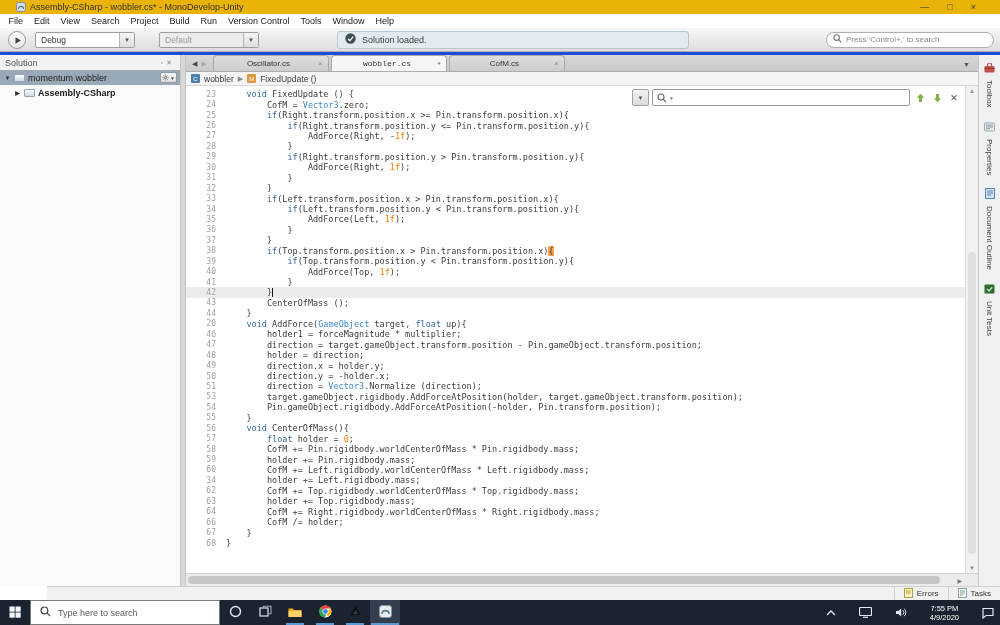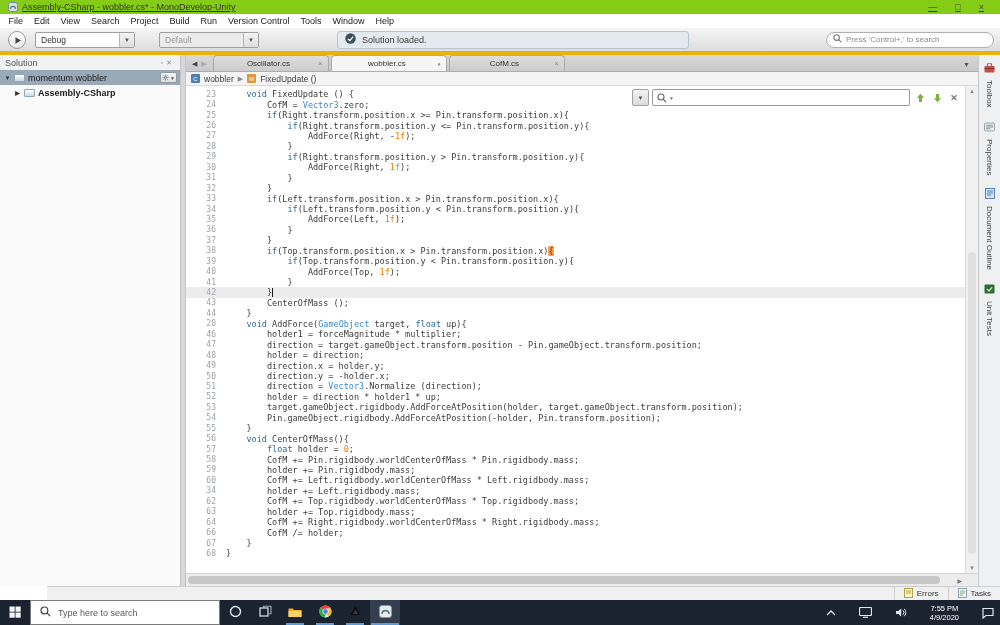--- a/index.html
+++ b/index.html
@@ -1,21 +1,21 @@
 <!DOCTYPE html>
 <html style="--kw: #34679a; --ty: #3d89c9; --num: #f57d00; --txt: #3c3c3c; --lnc: #9da2a8; --accent: #5b9bd5;"><head>
 <meta charset="utf-8">
 <style>
   * { margin:0; padding:0; box-sizing:border-box; }
   html,body { width:1000px; height:625px; overflow:hidden; }
   body { font-family:"Liberation Sans", sans-serif; background:#fff; }
   .screen { position:relative; width:1000px; height:625px; display:flex; flex-direction:column; }
 
   
-  .titlebar { height:14px; background:#84cc16; display:flex; align-items:center; padding:0 8px; font-size:9px; color:#333; flex:0 0 auto;text-decoration:underline; }
+  .titlebar { height:14px; background:#eab308; display:flex; align-items:center; padding:0 16px; font-size:9px; color:#333; flex:0 0 auto; }
   .titlebar .app-icon { margin-right:4px; display:flex; }
   .win-controls { margin-left:auto; display:flex; align-items:center; gap:18px; padding-right:8px; color:#444; font-size:9px; }
   .win-controls span { cursor:default; }
 
   
   .menubar { height:14px; background:#fff; display:flex; align-items:center; font-size:9px; color:#222; padding-left:3px; flex:0 0 auto; }
   .menu-item { padding:0 5.5px; }
 
   
   .toolbar { height:24px; background:linear-gradient(#f6f6f6,#dddddd); border-bottom:1px solid #aeaeae; display:flex; align-items:center; flex:0 0 auto; }
@@ -23,21 +23,21 @@
   .tb-select { height:16px; background:#fff; border:1px solid #9f9f9f; border-radius:2px; display:flex; align-items:center; font-size:8.5px; color:#333; }
   .tb-select .val { flex:1; padding-left:5px; }
   .tb-select .dd { width:15px; height:100%; border-left:1px solid #b5b5b5; background:linear-gradient(#f4f4f4,#dfdfdf); display:flex; align-items:center; justify-content:center; font-size:6px; color:#555; }
   .tb-select.debug { width:100px; margin-left:9px; }
   .tb-select.disabled { width:100px; margin-left:24px; background:#ececec; color:#9a9a9a; }
   .tb-select.disabled .val { color:#9a9a9a; }
   .status-pill { width:352px; height:18px; margin-left:78px; background:#e3ebf0; border:1px solid #b9c6ce; border-radius:3px; display:flex; align-items:center; gap:6px; padding-left:7px; font-size:9px; color:#3c3c3c; }
   .search-pill { width:168px; height:16px; margin-left:auto; margin-right:6px; background:#fff; border:1px solid #b0b0b0; border-radius:8px; display:flex; align-items:center; gap:4px; padding-left:6px; font-size:8px; color:#8a8a8a; }
 
   
-  .main { flex:0 0 534px; display:flex; border-top:3px solid #eab308; background:#fff; min-height:0; }
+  .main { flex:0 0 534px; display:flex; border-top:3px solid #1d4ed8; background:#fff; min-height:0; }
 
   
   .solution-panel { width:180px; background:#fafafa; display:flex; flex-direction:column; font-size:9px; }
   .sol-header { height:15px; display:flex; align-items:center; padding:0 5px; color:#555; background:#f1f2f3; }
   .sol-header .hicons { margin-left:auto; color:#8a8a8a; font-size:7px; letter-spacing:3px; }
   .tree-row { height:15px; display:flex; align-items:center; gap:3px; padding-left:4px; color:#1a1a1a; }
   .tree-row.selected { background:#9aa9b8; }
   .tree-row .tri { font-size:6px; color:#333; width:7px; text-align:center; }
   .tree-row .folder { width:11px; height:8px; background:linear-gradient(#fdfdfd,#cdd9e3); border:1px solid #93a7b6; border-radius:1px; }
   .tree-row.child { padding-left:14px; }
@@ -45,21 +45,21 @@
   .gear-btn { margin-left:auto; margin-right:3px; width:17px; height:11px; border:1px solid #8f9aa3; border-radius:2px; background:linear-gradient(#f6f6f6,#dfdfdf); display:flex; align-items:center; justify-content:center; gap:1px; font-size:5px; color:#555; }
 
   .splitter { width:6px; background:#d8d8d8; border-left:1px solid #c4c4c4; border-right:1px solid #c4c4c4; }
 
   
   .editor-col { width:792px; display:flex; flex-direction:column; min-width:0; }
   .tabstrip { height:17px; background:linear-gradient(#d8d8d8,#c9c9c9); border-bottom:1px solid #adadad; display:flex; align-items:flex-end; flex:0 0 auto; }
   .tab-nav { display:flex; gap:4px; padding:0 6px 3px 6px; font-size:7px; }
   .tab-nav .back { color:#444; } .tab-nav .fwd { color:#a8a8a8; }
   .tab { width:116px; height:16px; margin-right:2px; border:1px solid #a9a9a9; border-bottom:none; border-radius:4px 4px 0 0; background:linear-gradient(#dedede,#cccccc); display:flex; align-items:center; font-size:8px; color:#333; padding:0 5px; }
-  .tab.active { background:#f6f6f6; }
+  .tab.active { background:#f6f6f6;font-family:Liberation Mono, monospace; }
   .tab .tab-label { flex:1; text-align:center; white-space:nowrap; overflow:hidden; }
   .tab .tab-ind { color:#8a8a8a; font-size:8px; }
   .tab .tab-ind.modified { font-size:6px; color:#9a9a9a; }
   .tab-overflow { margin-left:auto; padding:0 8px 3px 0; font-size:7px; color:#555; }
 
   .breadcrumb { height:14px; background:#f4f4f4; border-bottom:1px solid #d8d8d8; display:flex; align-items:center; gap:4px; padding-left:5px; font-size:8.5px; color:#3c3c3c; flex:0 0 auto; }
   .bc-icon { width:9px; height:9px; border-radius:1px; display:flex; align-items:center; justify-content:center; font-size:6px; color:#fff; }
   .bc-class { background:#4f81b0; }
   .bc-method { background:#e0983f; }
   .bc-arrow { color:#888; font-size:7px; }
@@ -348,24 +348,20 @@
               <span class="ln">49</span>
               <span class="ct">        direction.x = holder.y;</span>
             </div>
             <div class="code-line">
               <span class="ln">50</span>
               <span class="ct">        direction.y = -holder.x;</span>
             </div>
             <div class="code-line">
               <span class="ln">51</span>
               <span class="ct">        direction = <span class="ty">Vector3</span>.Normalize (direction);</span>
-            </div>
-            <div class="code-line">
-              <span class="ln">52</span>
-              <span class="ct">        holder = direction * holder1 * up;</span>
             </div>
             <div class="code-line">
               <span class="ln">53</span>
               <span class="ct">        target.gameObject.rigidbody.AddForceAtPosition(holder, target.gameObject.transform.position);</span>
             </div>
             <div class="code-line">
               <span class="ln">54</span>
               <span class="ct">        Pin.gameObject.rigidbody.AddForceAtPosition(-holder, Pin.transform.position);</span>
             </div>
             <div class="code-line">

